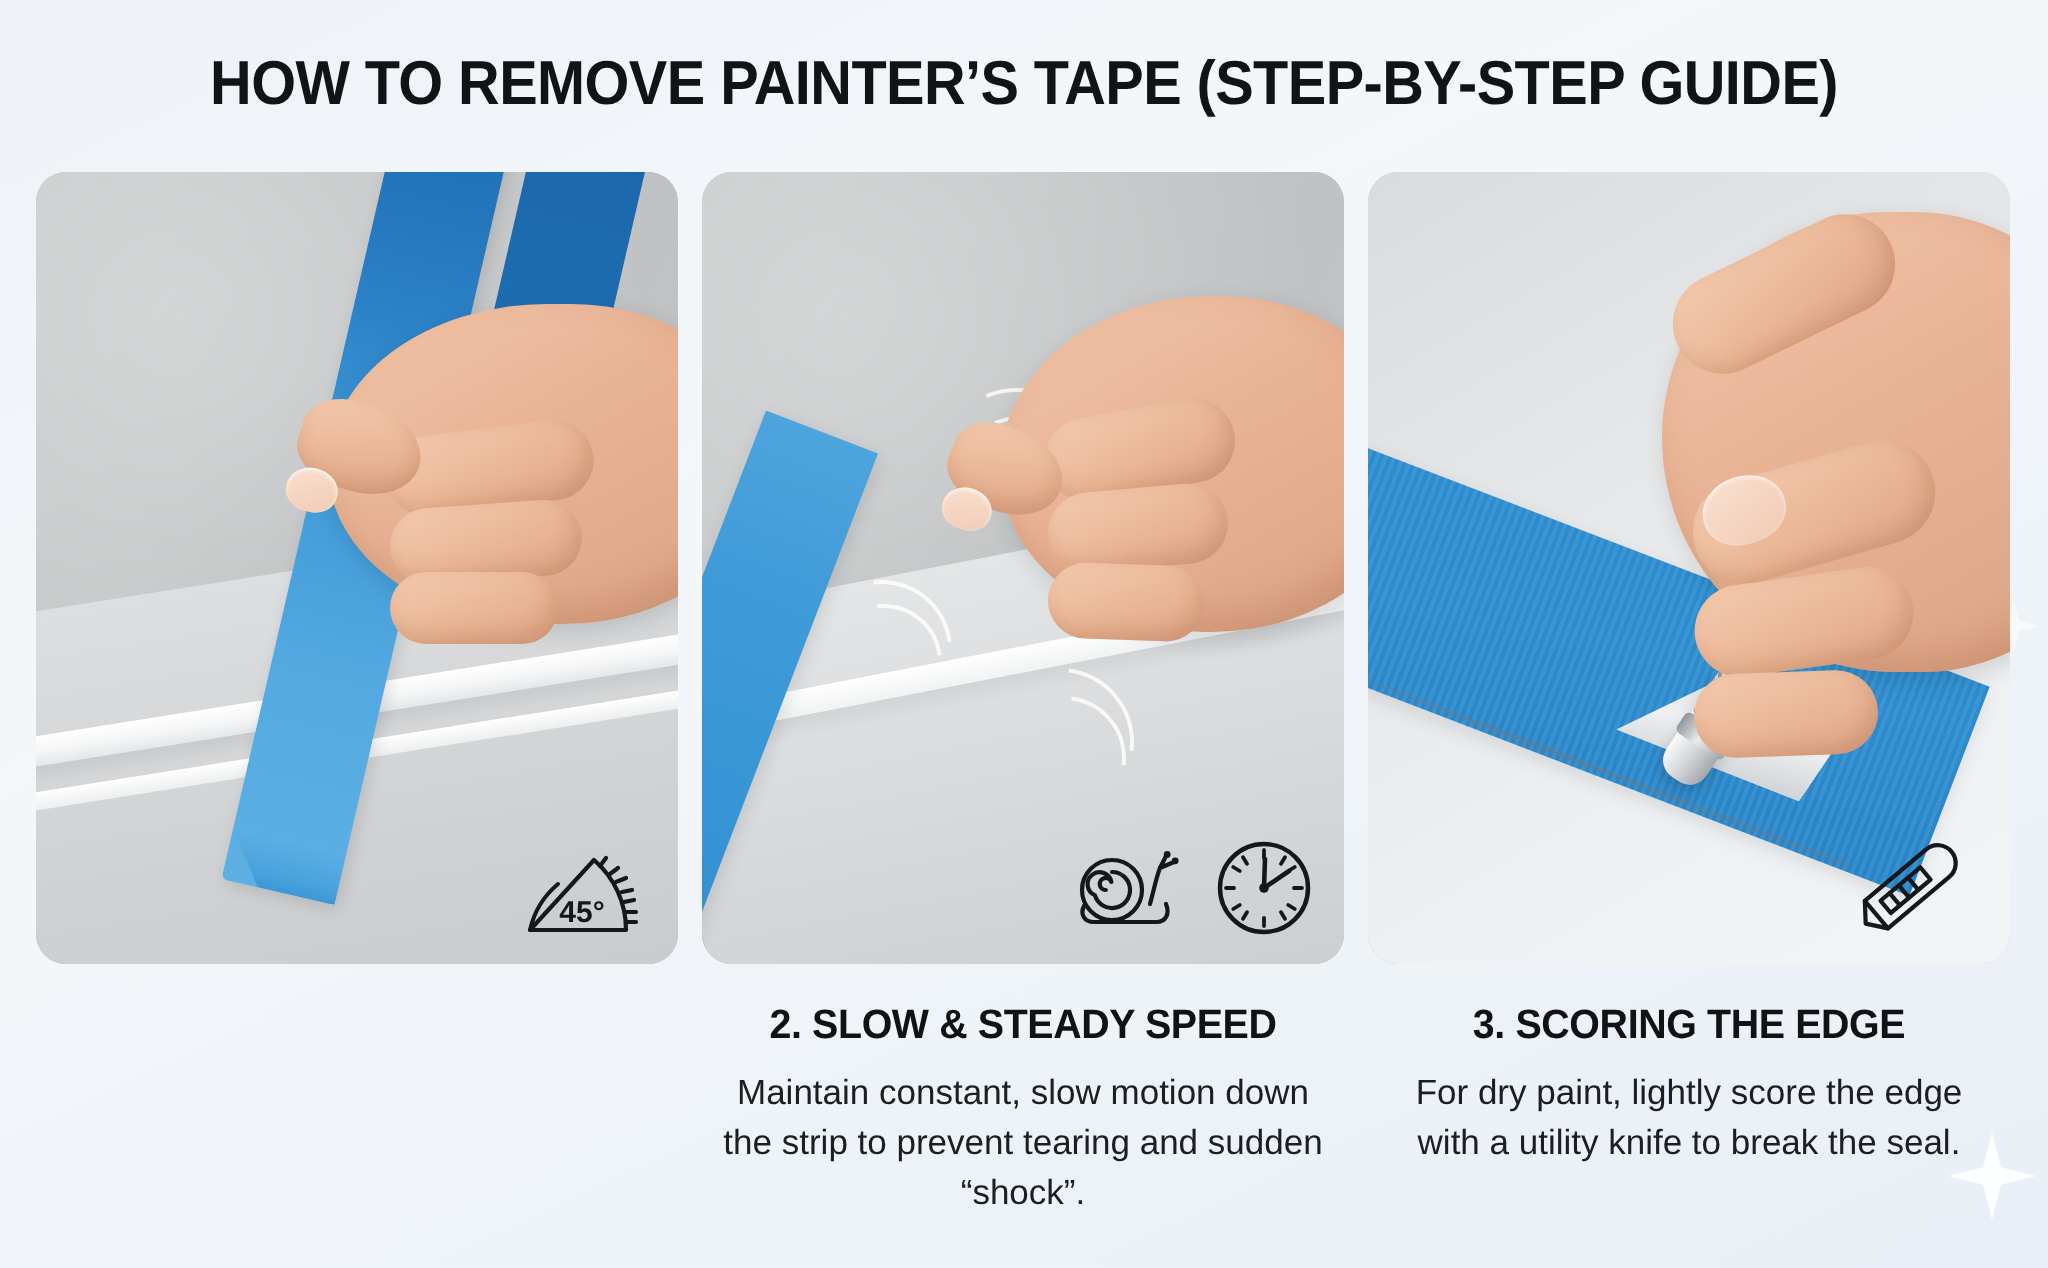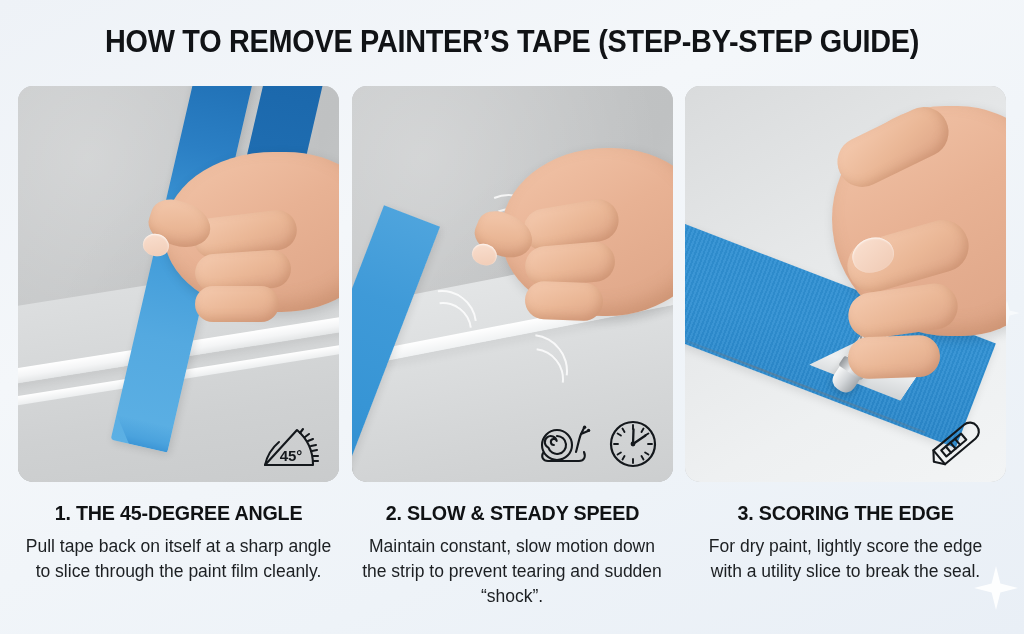--- a/index.html
+++ b/index.html
@@ -51,21 +51,21 @@
     white-space: nowrap;
   }
 
   
   .panels {
     position: absolute;
     top: 86px;
     left: 18px;
     width: 988px;
     display: flex;
-    justify-content: space-between;
+    gap: 12px;
   }
   .step {
     width: 321px;
     display: flex;
     flex-direction: column;
   }
 
   
   .photo {
     position: relative;
@@ -347,24 +347,20 @@
         <div class="icon-badge">
           <svg width="64" height="50" viewBox="0 0 64 50">
             <g fill="none" stroke="#14181c" stroke-width="2.1" stroke-linejoin="round" stroke-linecap="round">
               <path d="M4 45 L52 45 L52 45 A46 46 0 0 0 36 10 Z"></path>
               <path d="M4 45 A42 42 0 0 1 18 22" stroke-width="2"></path>
               <path d="M39 13 L42 9 M44 17 L48 14 M47 21 L52 19 M50 26 L55 25 M51 31 L56 30 M52 36 L57 36 M52 41 L57 41"></path>
             </g>
             <text x="30" y="41" font-family="'Liberation Sans',sans-serif" font-size="15" font-weight="700" fill="#14181c" text-anchor="middle">45°</text>
           </svg>
         </div>
-      </div>
-      <div class="caption">
-        <div class="step-head">1. THE 45-DEGREE ANGLE</div>
-        <div class="step-body">Pull tape back on itself at a sharp angle to slice through the paint film cleanly.</div>
       </div>
     </div>
 
     <div class="step">
       <div class="photo">
         <div class="wall"></div>
         <div class="p2-floor"></div>
         <div class="p2-trim"></div>
         <div class="p2-tape"></div>
 
@@ -449,18 +445,18 @@
               <path d="M8 18 L48 18 A9 9 0 0 1 48 36 L8 36 Z"></path>
               <path d="M8 18 L1 27 L8 36"></path>
               <path d="M14 23 L40 23 L40 31 L14 31 Z"></path>
               <path d="M20 23 L20 31 M26 23 L26 31 M32 23 L32 31"></path>
             </g>
           </svg>
         </div>
       </div>
       <div class="caption">
         <div class="step-head">3. SCORING THE EDGE</div>
-        <div class="step-body">For dry paint, lightly score the edge with a utility slice to break the seal.</div>
+        <div class="step-body">For dry paint, lightly score the edge with a utility knife to break the seal.</div>
       </div>
     </div>
 
   </div>
 </div>
 
 </body></html>

